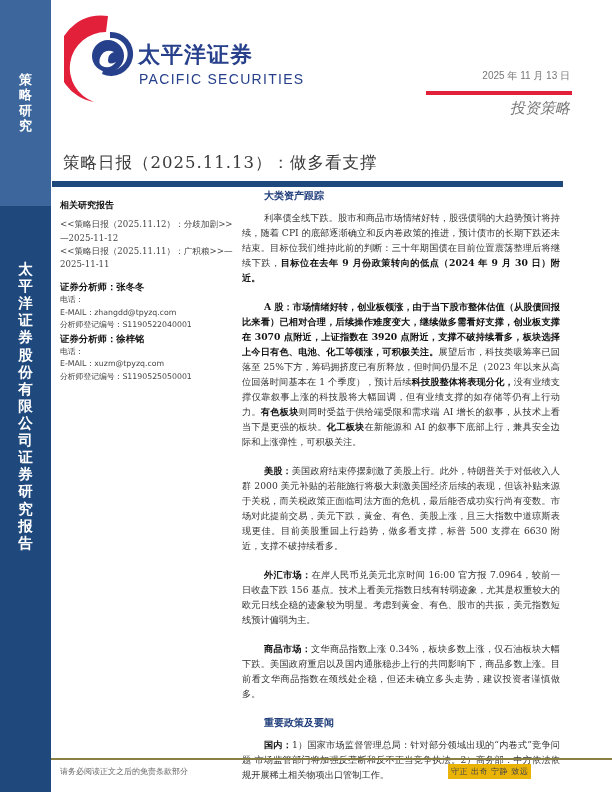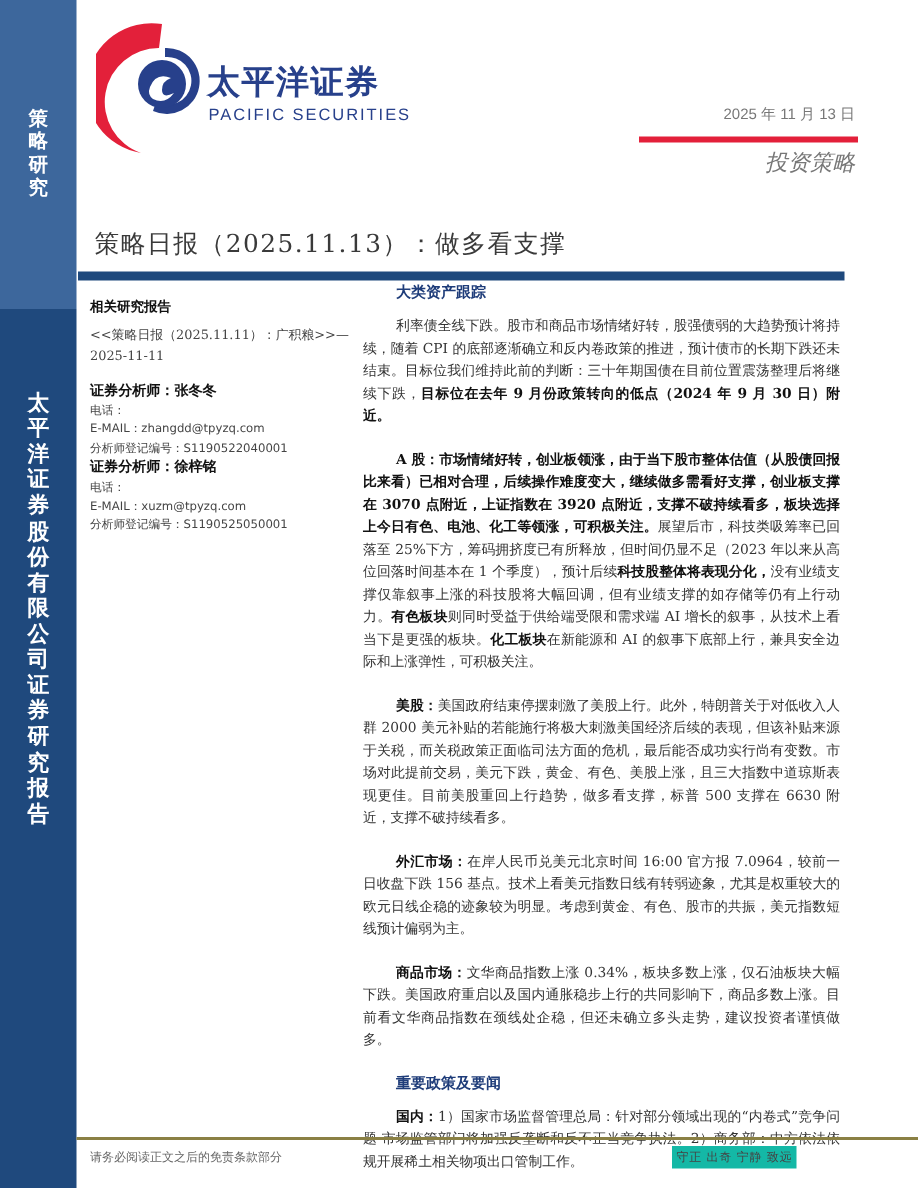--- a/index.html
+++ b/index.html
@@ -8,21 +8,21 @@
 
   .sidebar-top { position: absolute; left: 0; top: 0; width: 51px; height: 206px; background: #3d679c; }
   .sidebar-bottom { position: absolute; left: 0; top: 206px; width: 51px; height: 586px; background: #1f497d; }
   .vert-text { position: absolute; left: 0; width: 51px; color: #fff; font-weight: bold; text-align: center; line-height: 1.18; }
   .vert-text span { display: block; }
   .vt-top { top: 72px; font-size: 13px; }
   .vt-bottom { top: 260px; font-size: 14.5px; }
 
   .logo { position: absolute; left: 64px; top: 14px; width: 70px; height: 88px; }
   .brand-cn { position: absolute; left: 138px; top: 40px; font-family: "DejaVu Sans", sans-serif; font-weight: bold; font-size: 22px; color: #27408b; letter-spacing: 1px; }
-  .brand-en { position: absolute; left: 139px; top: 71px; font-family: "Liberation Sans", sans-serif; font-size: 11px; color: #27408b; letter-spacing: 1.3px; }
+  .brand-en { position: absolute; left: 139px; top: 71px; font-family: "Liberation Sans", sans-serif; font-size: 14px; color: #27408b; letter-spacing: 1.3px; }
 
   .date { position: absolute; right: 42px; top: 69px; font-family: "Liberation Sans", sans-serif; font-size: 10px; color: #777; }
   .red-line { position: absolute; left: 426px; top: 91px; width: 146px; height: 4px; background: #e3203a; }
   .category { position: absolute; right: 42px; top: 99px; font-family: "DejaVu Sans", sans-serif; font-size: 15px; color: #777; font-style: italic; }
 
   .title { position: absolute; left: 63px; top: 152px; font-size: 16.5px; color: #3a3a3a; letter-spacing: 1px; white-space: nowrap; }
   .title-bar { position: absolute; left: 52px; top: 181px; width: 511px; height: 6px; background: #1f497d; }
 
   .left-col { position: absolute; left: 60px; top: 198px; width: 176px; font-size: 8.6px; line-height: 13.3px; color: #444; }
   .left-col .h { font-weight: bold; color: #111; font-size: 9px; margin-bottom: 6px; margin-top: 1px; }
@@ -31,21 +31,21 @@
   .reports { margin-bottom: 9px; }
   .report-item { margin-bottom: 0; }
 
   .main { position: absolute; left: 242px; top: 188px; width: 318px; font-size: 9.2px; line-height: 15px; color: #333; text-align: justify; }
   .sec-title { font-weight: bold; color: #1f3d7a; font-size: 10px; padding-left: 22px; margin-bottom: 7px; }
   .para { text-indent: 22px; margin-bottom: 14px; }
   .para b { color: #111; }
 
   .footer-line { position: absolute; left: 51px; top: 758px; width: 561px; height: 2px; background: #8a8044; }
   .footer-left { position: absolute; left: 60px; top: 766px; font-size: 8px; color: #666; }
-  .footer-right { position: absolute; left: 448px; top: 764px; font-size: 8px; color: #444; background: #14b8a6; padding: 2px 3px; letter-spacing: 0.5px; }
+  .footer-right { position: absolute; left: 448px; top: 764px; font-size: 8px; color: #444; background: #eab308; padding: 2px 3px; letter-spacing: 0.5px; }
 </style>
 </head>
 <body>
 
 <div class="sidebar-top"></div>
 <div class="sidebar-bottom"></div>
 <div class="vert-text vt-top">
   <span>策</span>
   <span>略</span>
   <span>研</span>
@@ -83,20 +83,21 @@
 <div class="date">2025 年 11 月 13 日</div>
 <div class="red-line"></div>
 <div class="category">投资策略</div>
 
 <div class="title">策略日报（2025.11.13）：做多看支撑</div>
 <div class="title-bar"></div>
 
 <div class="left-col">
   <div class="h">相关研究报告</div>
   <div class="reports">
+    <div class="report-item">&lt;&lt;策略日报（2025.11.12）：分歧加剧&gt;&gt;—2025-11-12</div>
     <div class="report-item">&lt;&lt;策略日报（2025.11.11）：广积粮&gt;&gt;—2025-11-11</div>
   </div>
   <div>
     <div class="analyst-name">证券分析师：张冬冬</div>
     <div class="small">电话：</div>
     <div class="small">E-MAIL：zhangdd@tpyzq.com</div>
     <div class="small">分析师登记编号：S1190522040001</div>
   </div>
   <div>
     <div class="analyst-name">证券分析师：徐梓铭</div>

